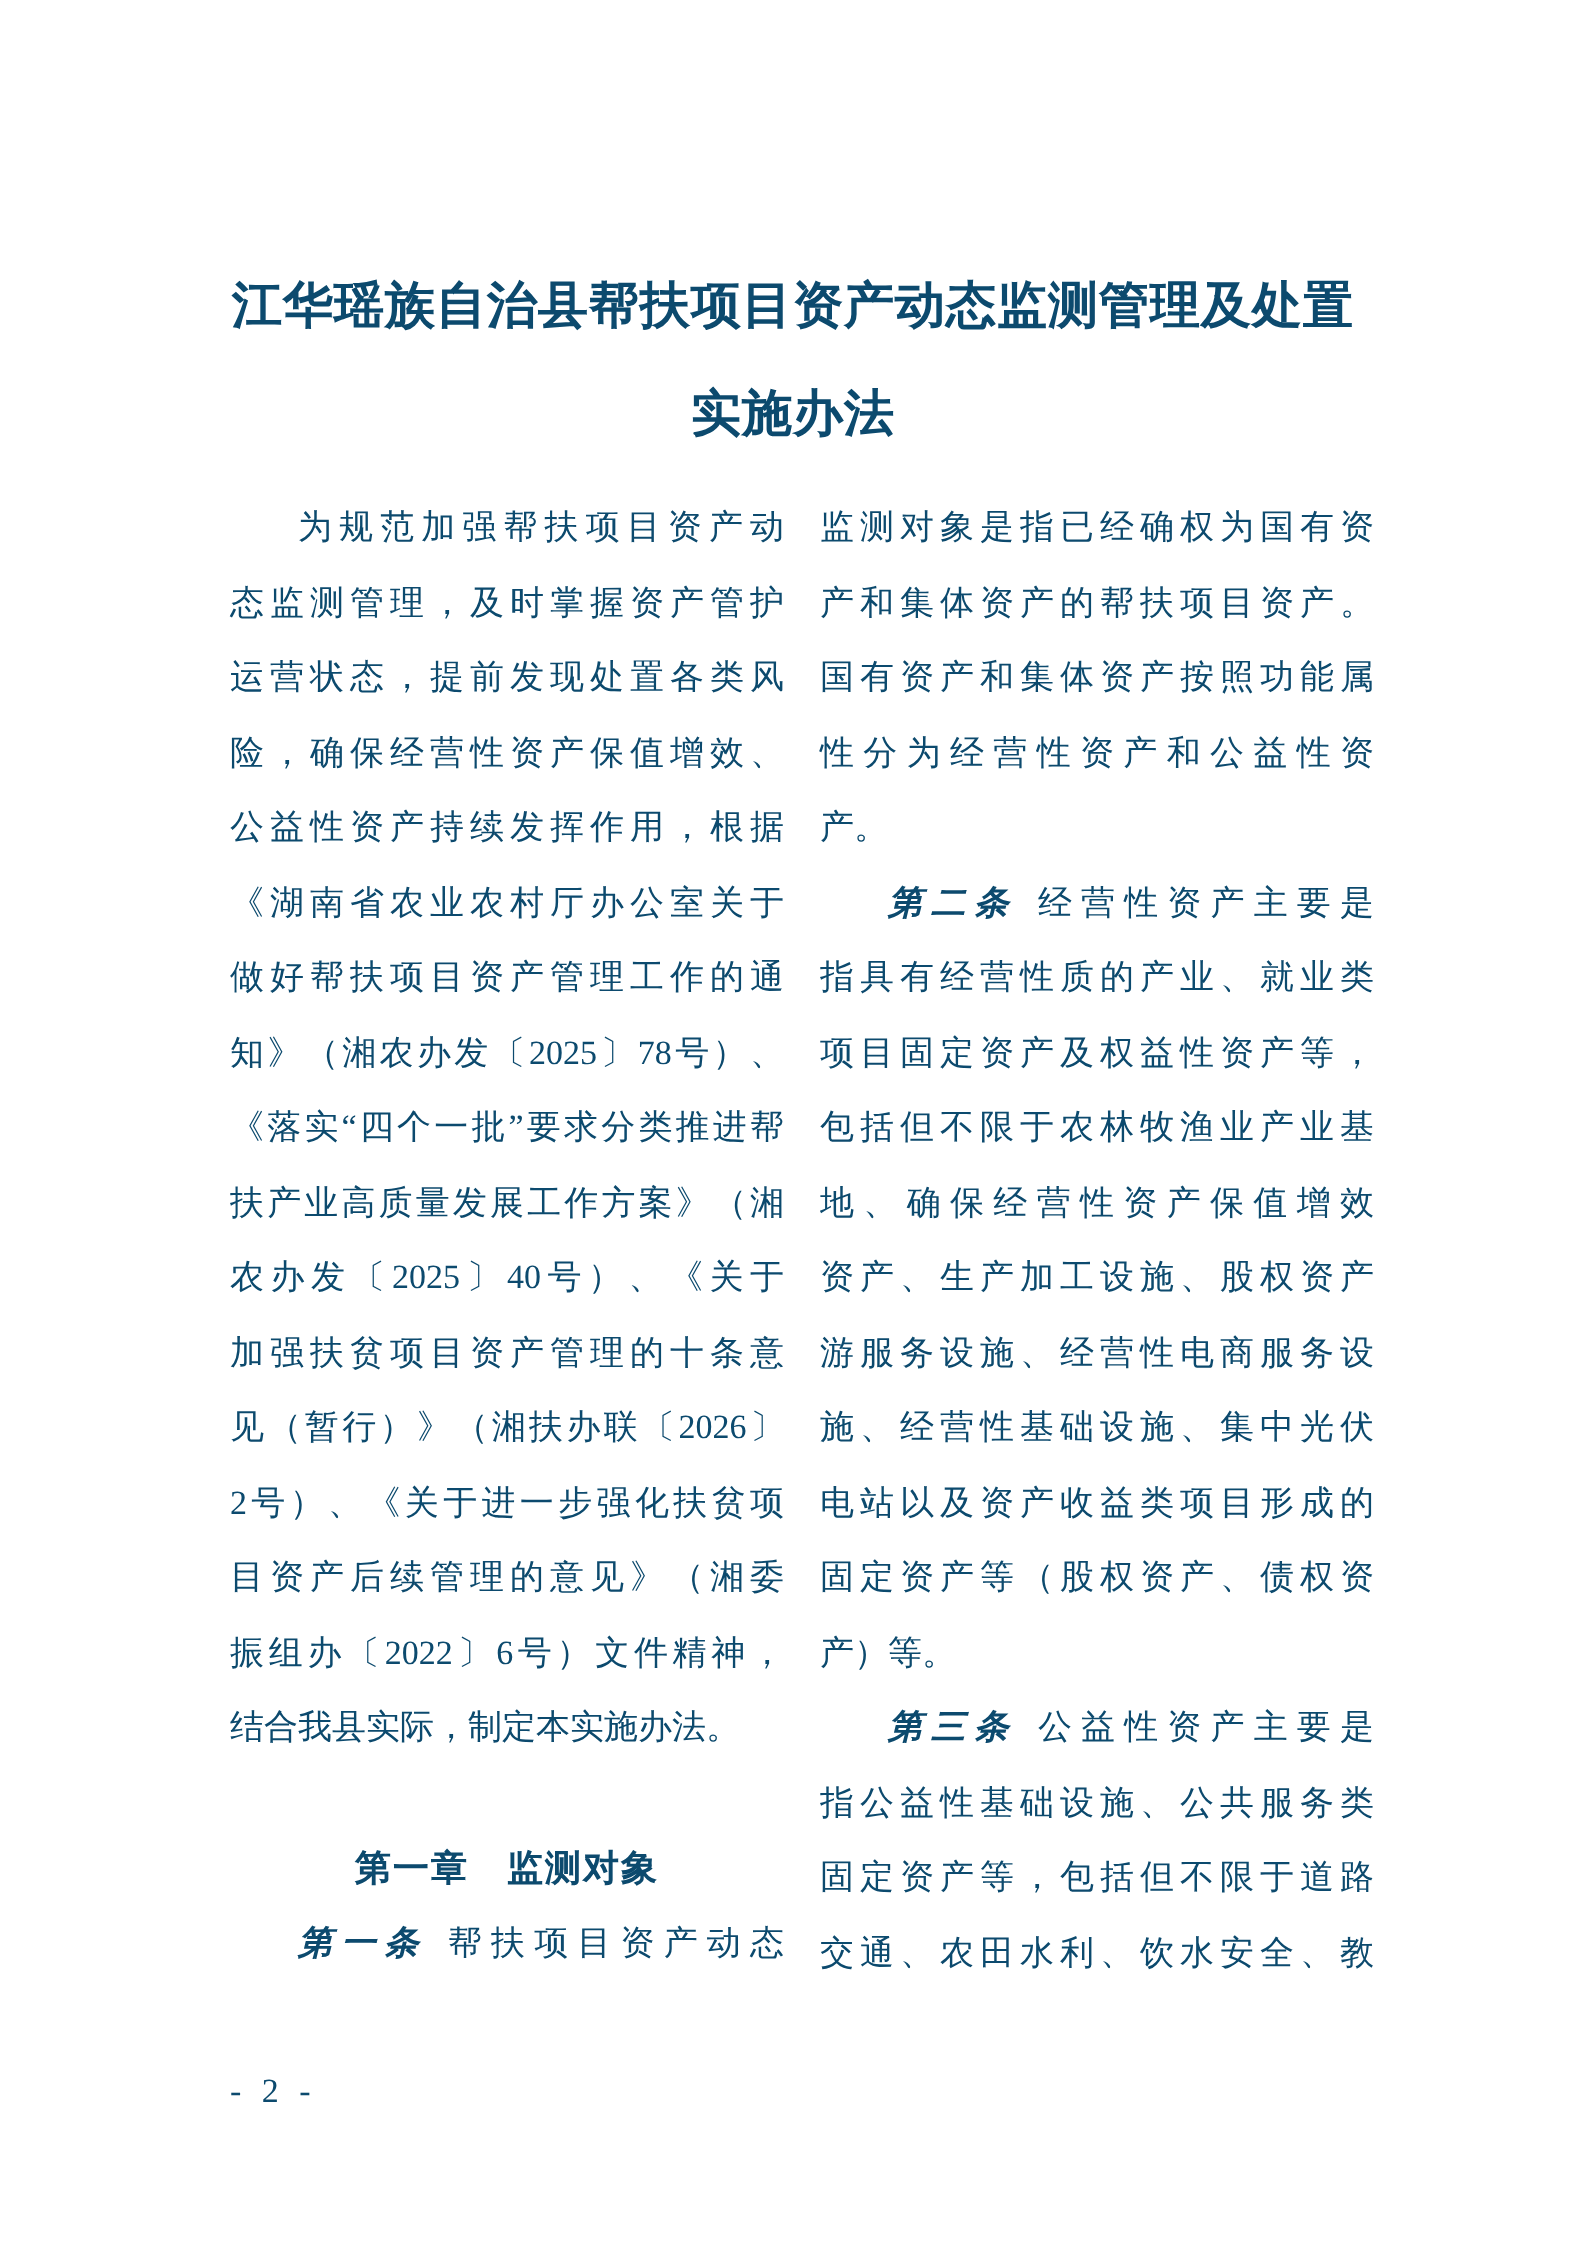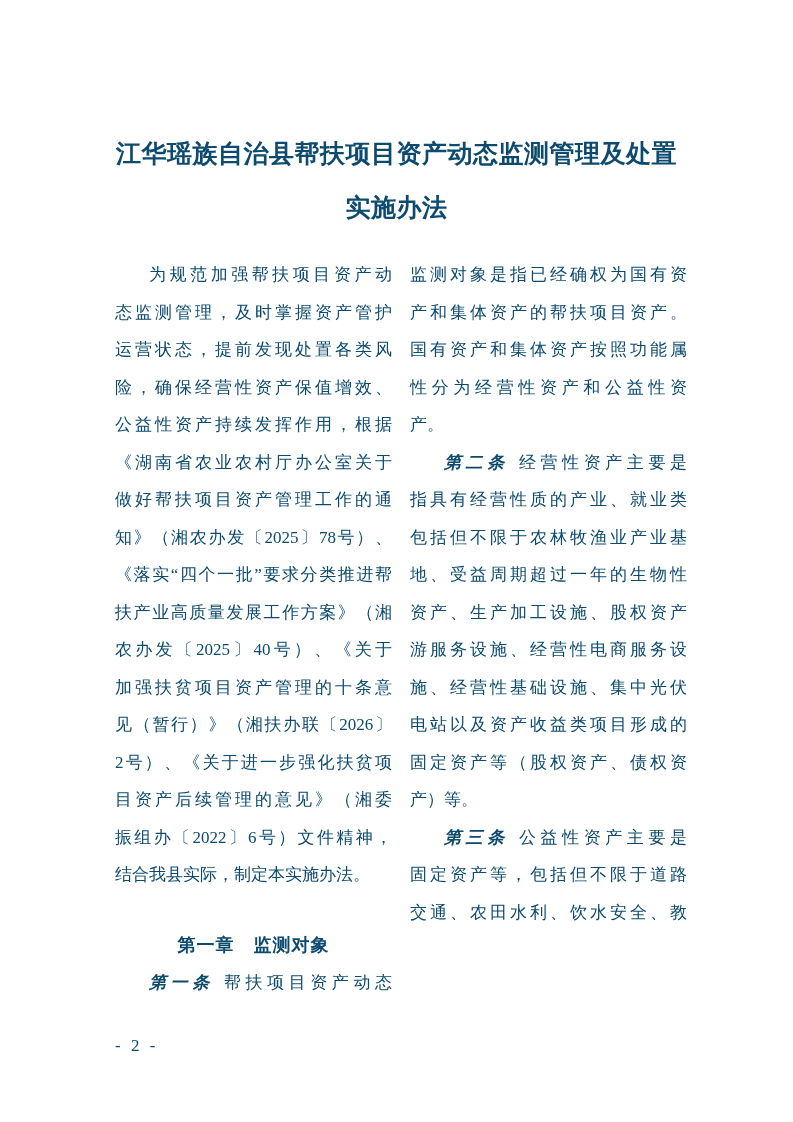--- a/index.html
+++ b/index.html
@@ -18,21 +18,21 @@
     left: 0;
     width: 100%;
     text-align: center;
     font-weight: bold;
     font-size: 25px;
     line-height: 54px;
     letter-spacing: 0.5px;
   }
   .body-cols {
     position: absolute;
-    top: 256px;
+    top: 245px;
     left: 115px;
     width: 572px;
     display: flex;
     gap: 18px;
   }
   .column { width: 277px; }
   .line {
     font-size: 17px;
     line-height: 37.5px;
     height: 37.5px;
@@ -95,28 +95,30 @@
         <div class="line indent"><span class="article-num">第一条</span><span>帮扶项目资产动态</span></div>
       </div>
     <div class="column">
         <div class="line"><span>监测对象是指已经确权为国有资</span></div>
         <div class="line"><span>产和集体资产的帮扶项目资产。</span></div>
         <div class="line"><span>国有资产和集体资产按照功能属</span></div>
         <div class="line"><span>性分为经营性资产和公益性资</span></div>
         <div class="line last"><span>产。</span></div>
         <div class="line indent"><span class="article-num">第二条</span><span>经营性资产主要是</span></div>
         <div class="line"><span>指具有经营性质的产业、就业类</span></div>
+        <div class="line"><span>项目固定资产及权益性资产等，</span></div>
         <div class="line"><span>包括但不限于农林牧渔业产业基</span></div>
-        <div class="line"><span>地、受益周期超过一年的生物性</span></div>
+        <div class="line"><span>地、确保经营性资产保值增效</span></div>
         <div class="line"><span>资产、生产加工设施、股权资产</span></div>
         <div class="line"><span>游服务设施、经营性电商服务设</span></div>
         <div class="line"><span>施、经营性基础设施、集中光伏</span></div>
         <div class="line"><span>电站以及资产收益类项目形成的</span></div>
         <div class="line"><span>固定资产等（股权资产、债权资</span></div>
         <div class="line last"><span>产）等。</span></div>
         <div class="line indent"><span class="article-num">第三条</span><span>公益性资产主要是</span></div>
+        <div class="line"><span>指公益性基础设施、公共服务类</span></div>
         <div class="line"><span>固定资产等，包括但不限于道路</span></div>
         <div class="line"><span>交通、农田水利、饮水安全、教</span></div>
       </div>
   </div>
 
   <div class="footer">- 2 -</div>
 </div>
 
 </body></html>

